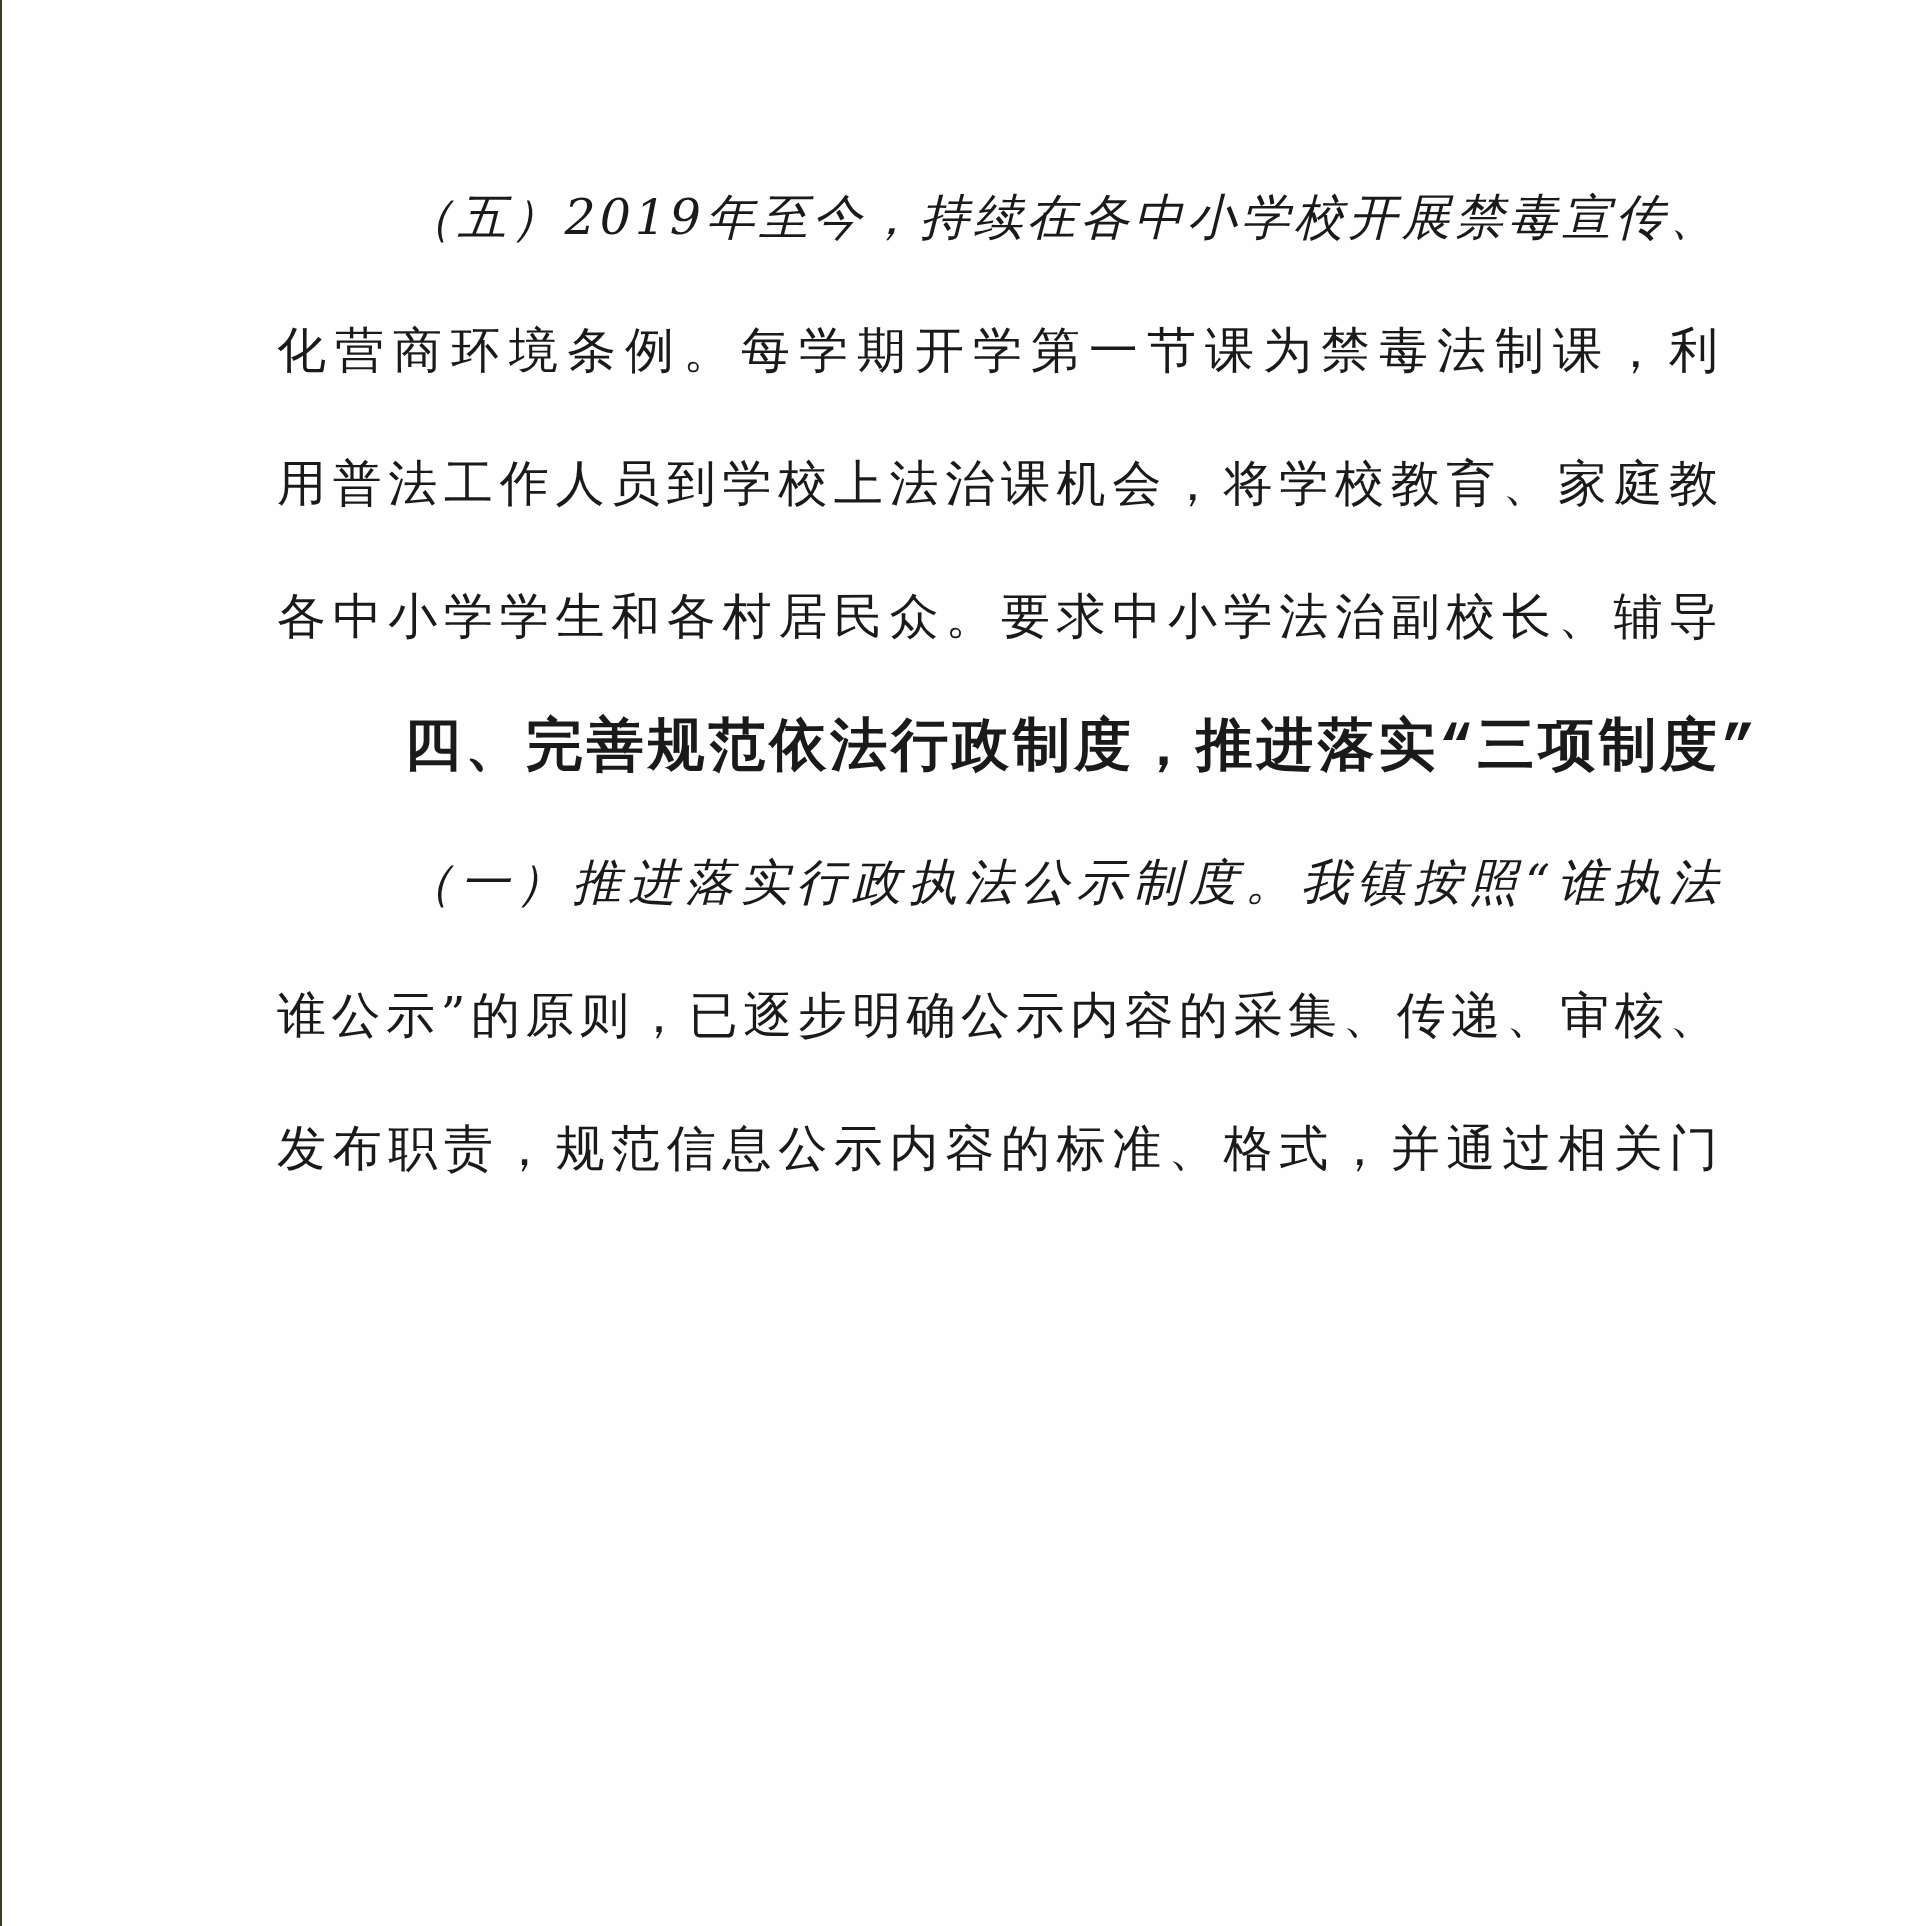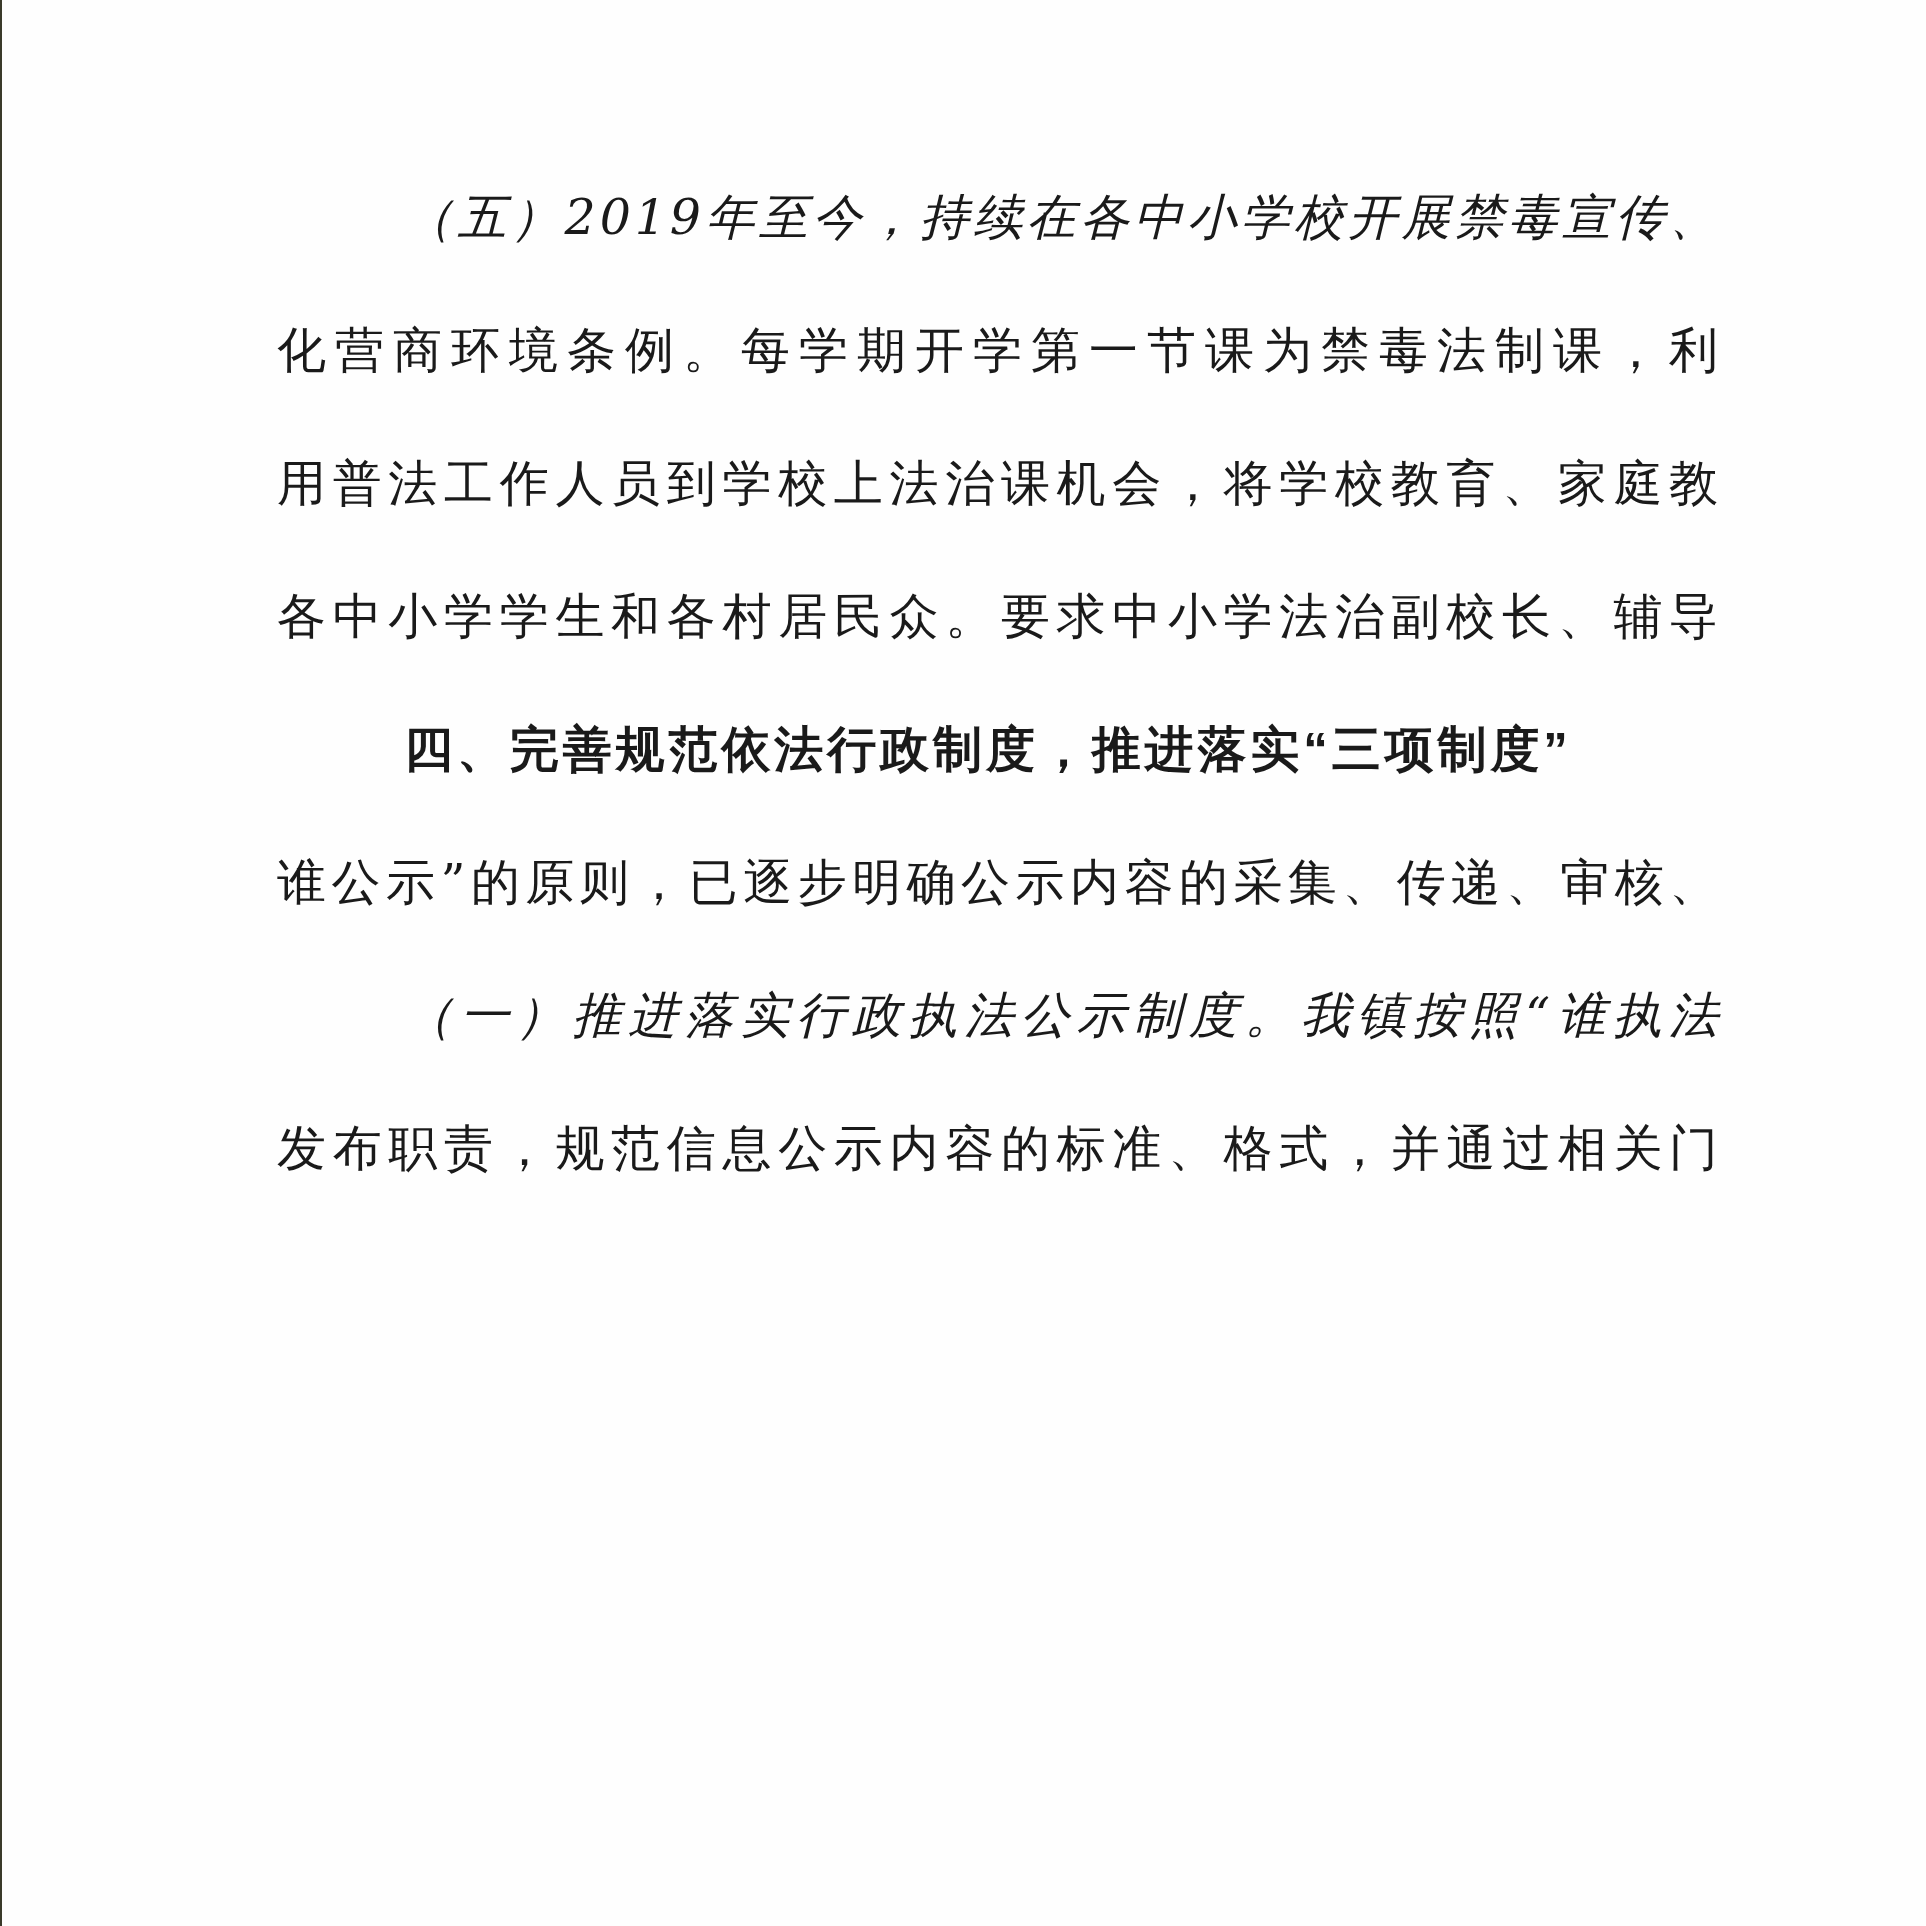--- a/index.html
+++ b/index.html
@@ -45,23 +45,23 @@
       text-align-last: justify;
     }
     .line.last {
       text-align-last: left;
     }
     .line.indent {
       padding-left: 127px;
       font-style: italic;
     }
     .heading {
-      font-family: Liberation Sans, sans-serif;
+      font-family: Liberation Mono, monospace;
       font-weight: bold;
-      font-size: 49px;
+      font-size: 57px;
       padding-left: 127px;
       text-align: left;
       text-align-last: left;
     }
   </style>
 </head>
 <body>
 
 <div class="page">
   <div class="edge-left"></div>
@@ -74,22 +74,22 @@
       <div class="line">化营商环境条例。每学期开学第一节课为禁毒法制课，利</div>
       <div class="line">用普法工作人员到学校上法治课机会，将学校教育、家庭教</div>
       <div class="line">各中小学学生和各村居民众。要求中小学法治副校长、辅导</div>
     </div>
 
     <div>
       <div class="line heading">四、完善规范依法行政制度，推进落实“三项制度”</div>
     </div>
 
     <div>
+      <div class="line indent">（一）推进落实行政执法公示制度。我镇按照“谁执法</div>
       <div class="line">谁公示”的原则，已逐步明确公示内容的采集、传递、审核、</div>
-      <div class="line indent">（一）推进落实行政执法公示制度。我镇按照“谁执法</div>
       <div class="line">发布职责，规范信息公示内容的标准、格式，并通过相关门</div>
 
     </div>
 
   </div>
 
 </div>
 
 
 </body></html>

